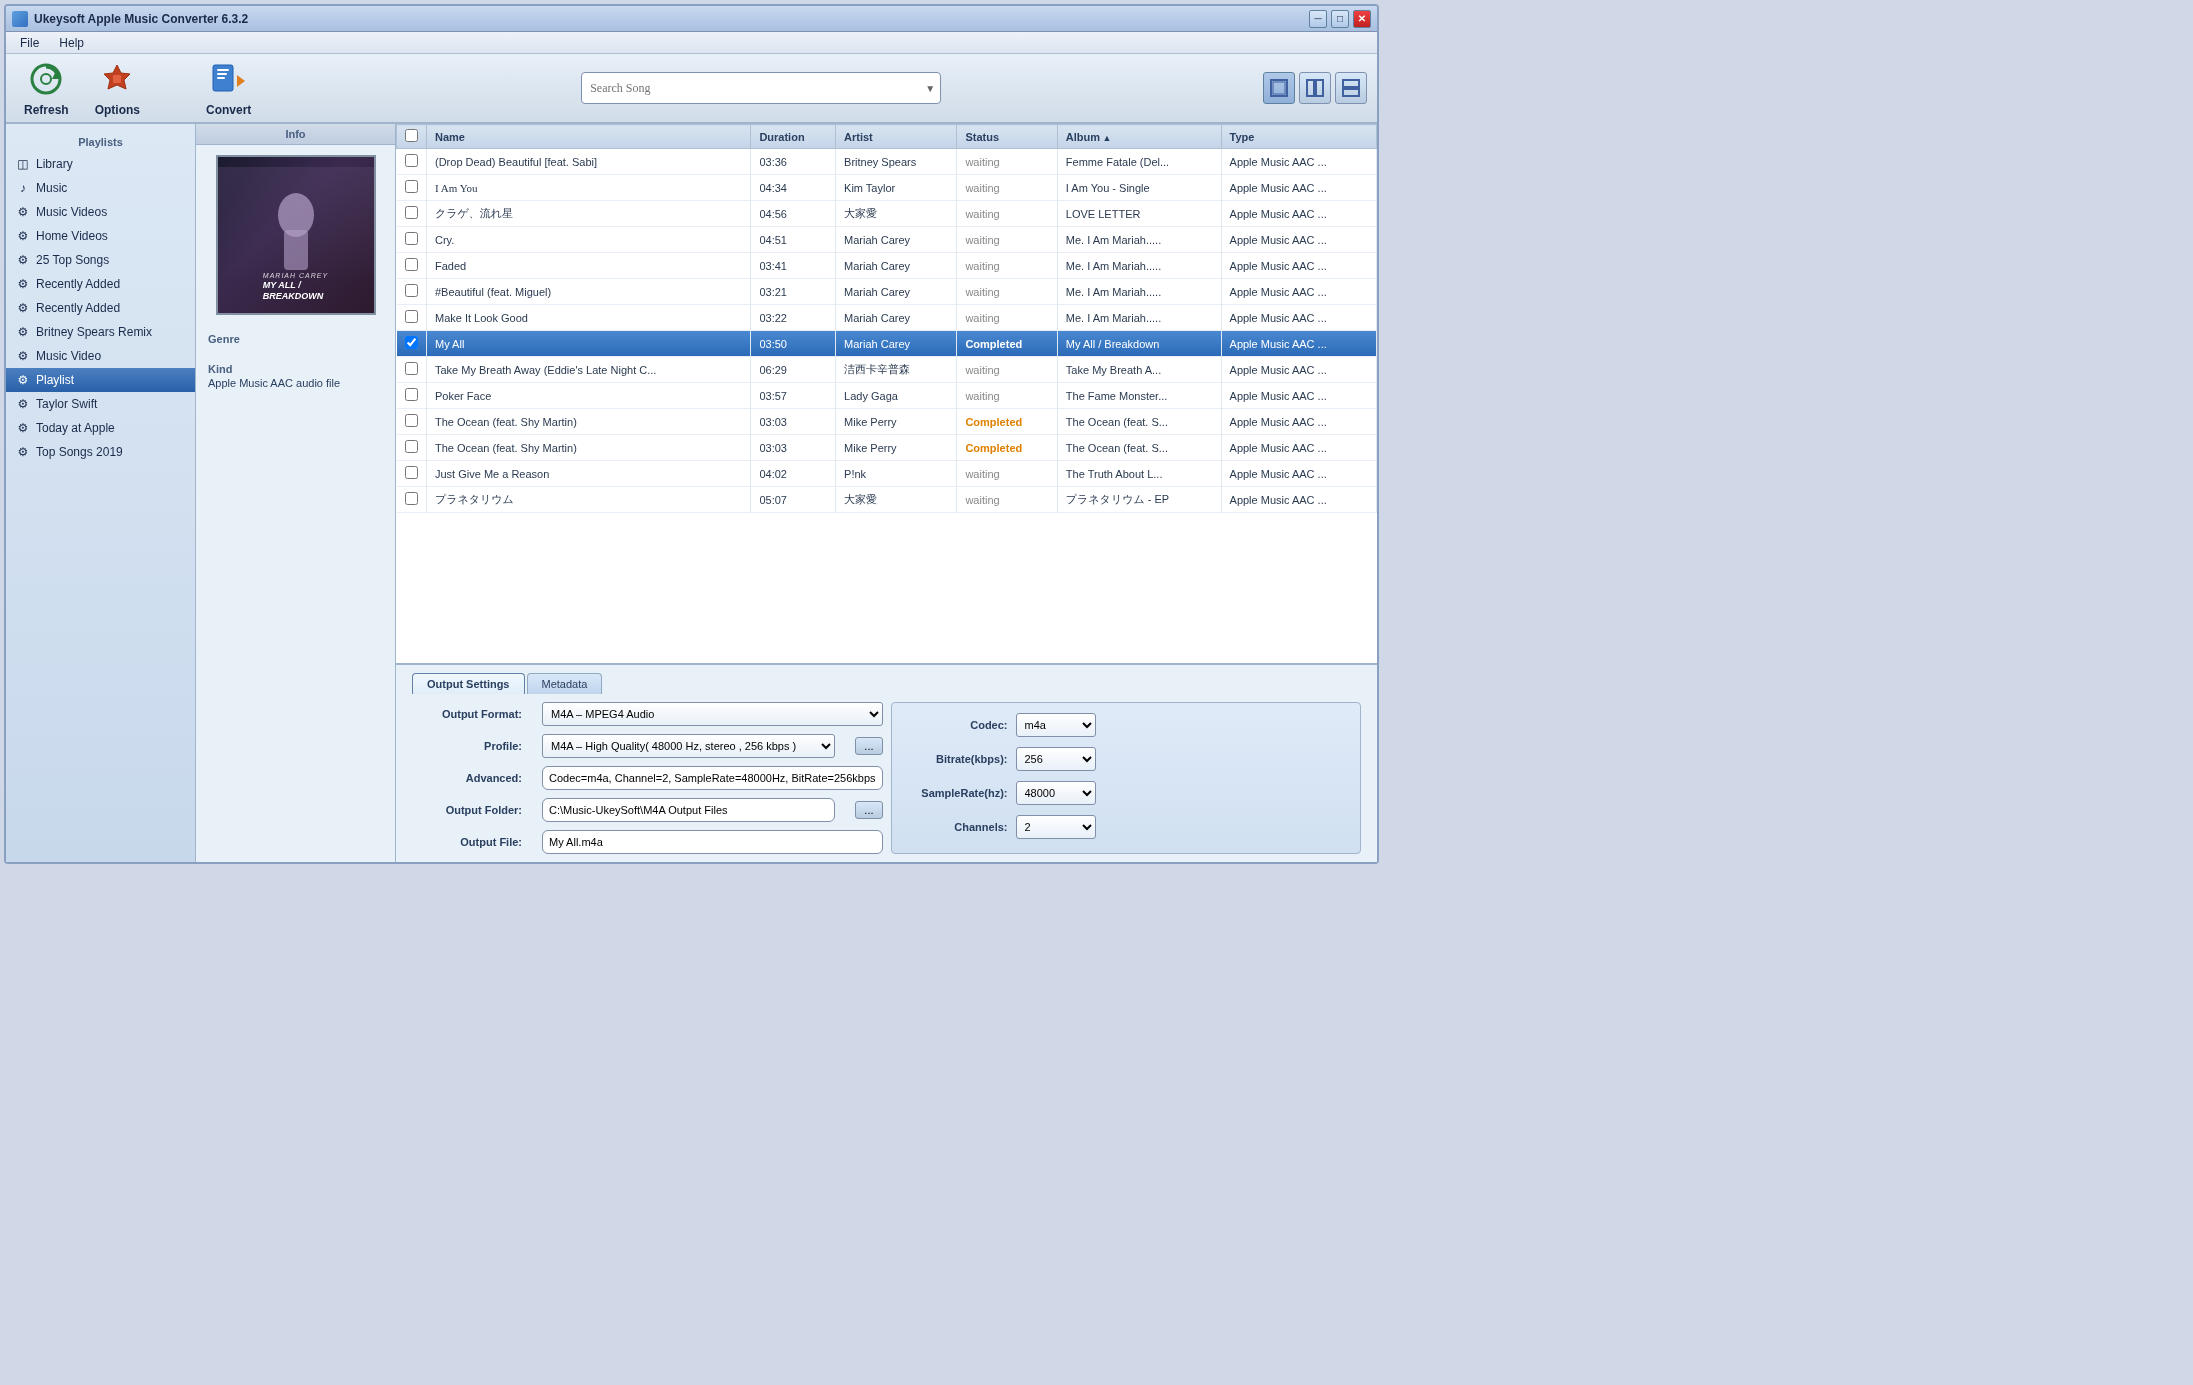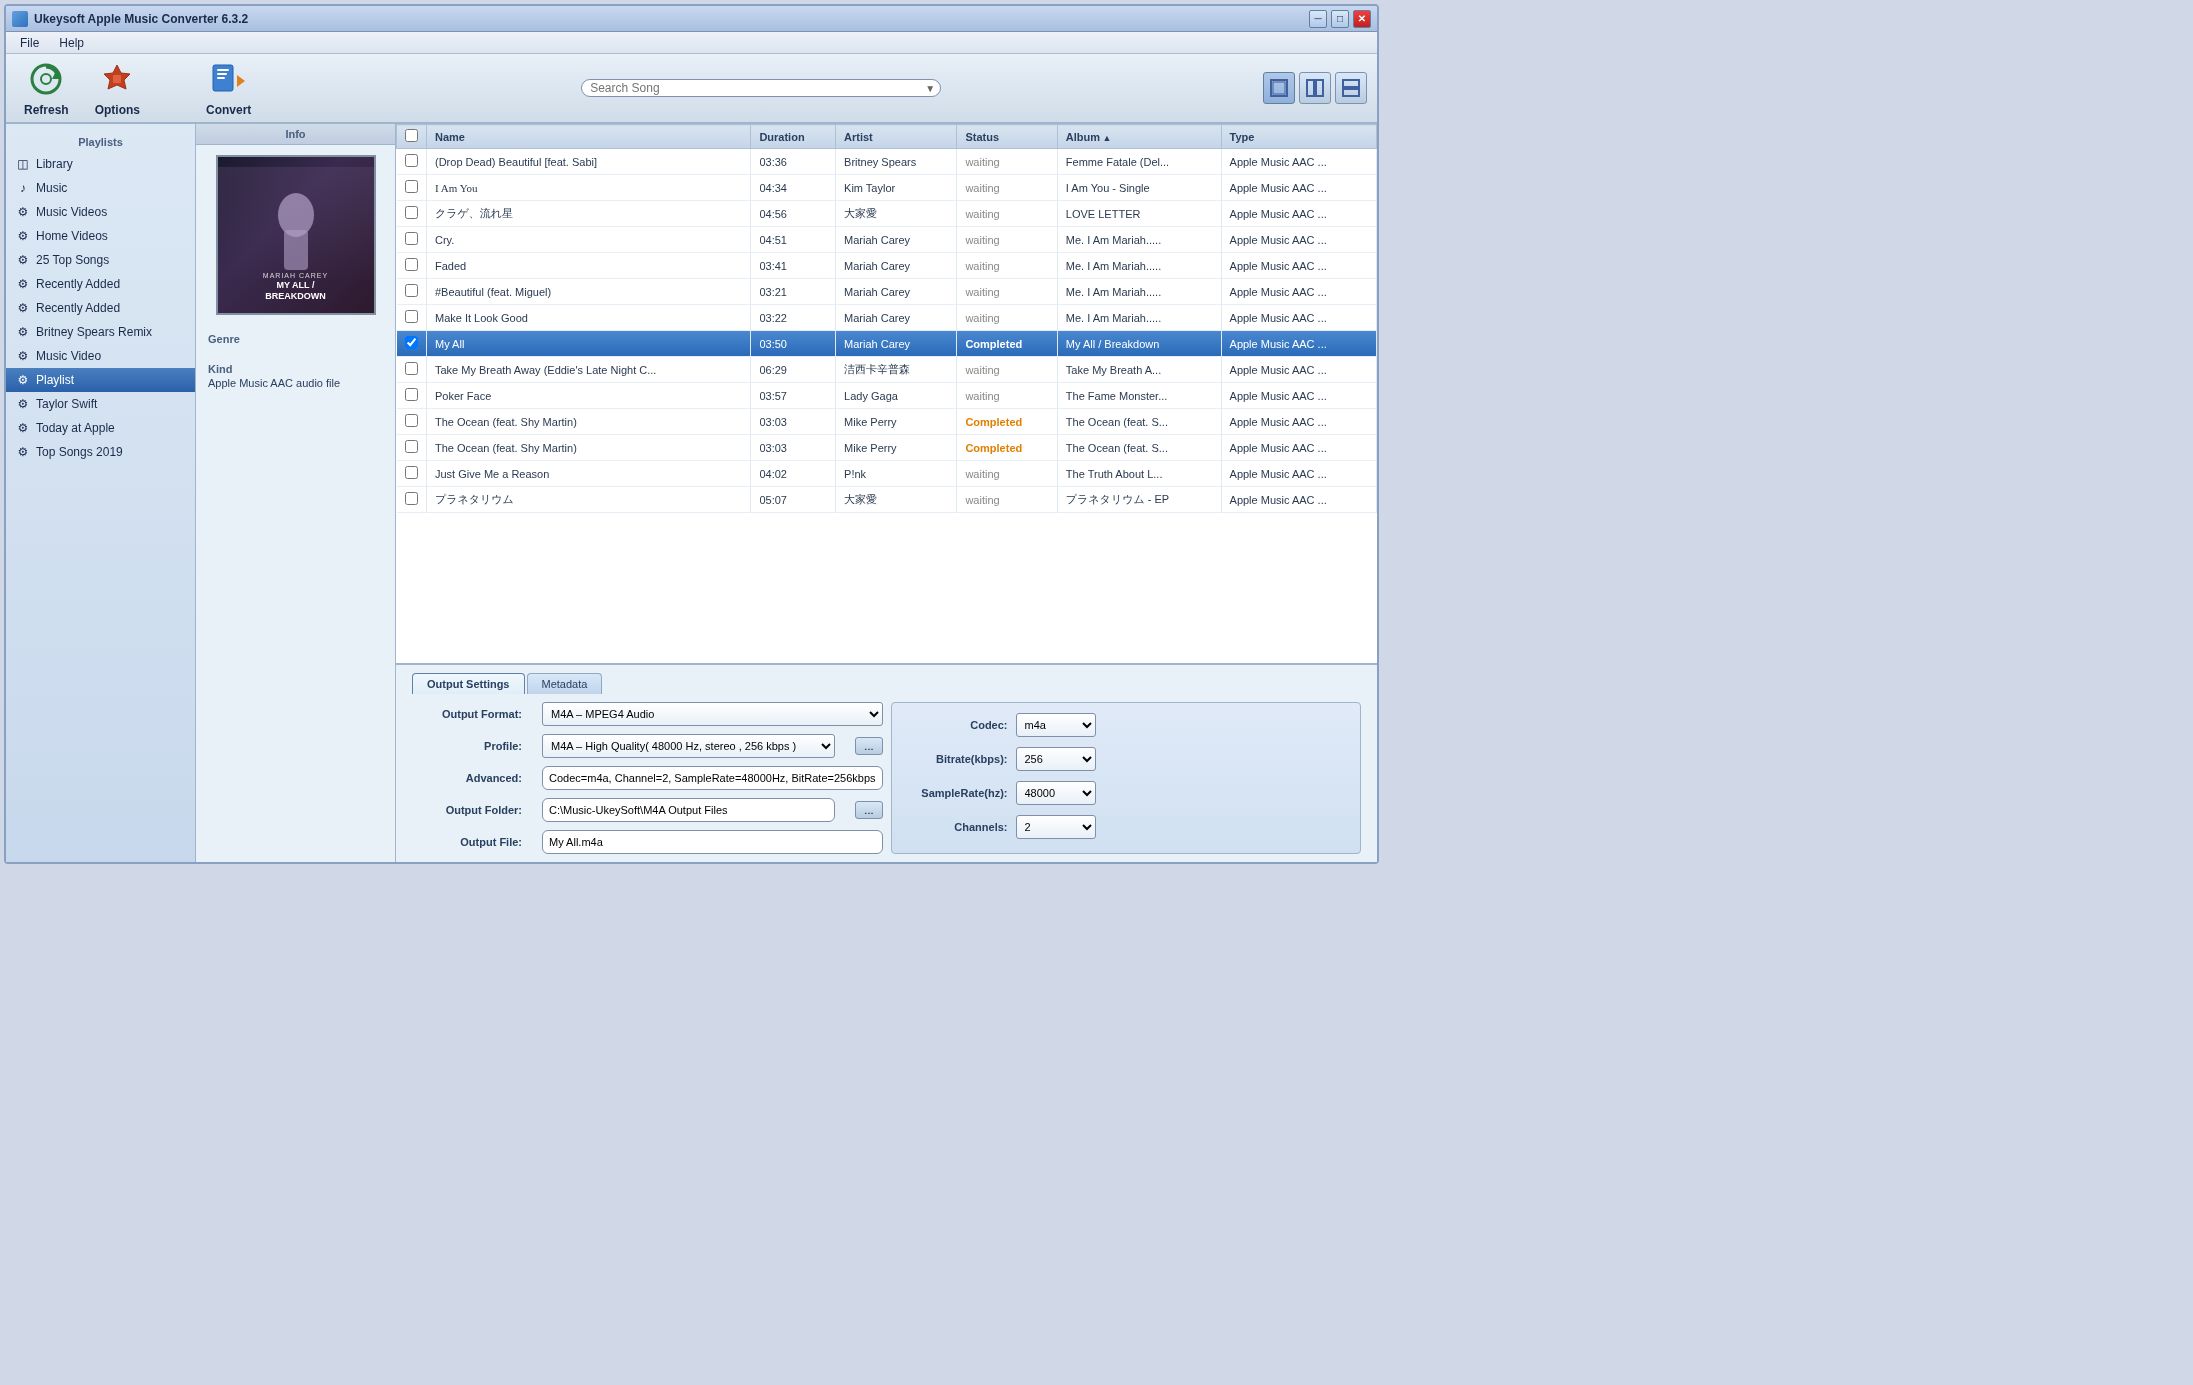--- a/index.html
+++ b/index.html
@@ -118,27 +118,28 @@
       justify-content: center;
       align-items: center;
     }
     .search-container {
       position: relative;
       display: flex;
       align-items: center;
     }
     .search-input {
       width: 360px;
-      height: 18px;
+      height: 32px;
       border: 1px solid #8090b0;
-      border-radius: 12px;
+      border-radius: 4px;
       padding: 0 30px 0 8px;
       background: white;
       font-size: 12px;
       color: #666;
+      font-family: Liberation Serif, serif;
     }
     .search-arrow {
       position: absolute;
       right: 6px;
       font-size: 10px;
       color: #666;
       pointer-events: none;
     }
     .toolbar-view-btns {
       display: flex;
@@ -244,22 +245,22 @@
       right: 0;
       bottom: 30px;
       background: linear-gradient(180deg, rgba(100,80,120,0.3) 0%, transparent 100%);
       display: flex;
       align-items: center;
       justify-content: center;
     }
     .album-text-overlay {
       font-size: 8px;
       color: rgba(255,255,255,0.9);
-      text-align: center;
       line-height: 1.3;
+      font-style: italic;
     }
     .info-section {
       padding: 8px 12px;
     }
     .info-label {
       font-size: 11px;
       font-weight: bold;
       color: #4a6080;
       margin-bottom: 2px;
     }

